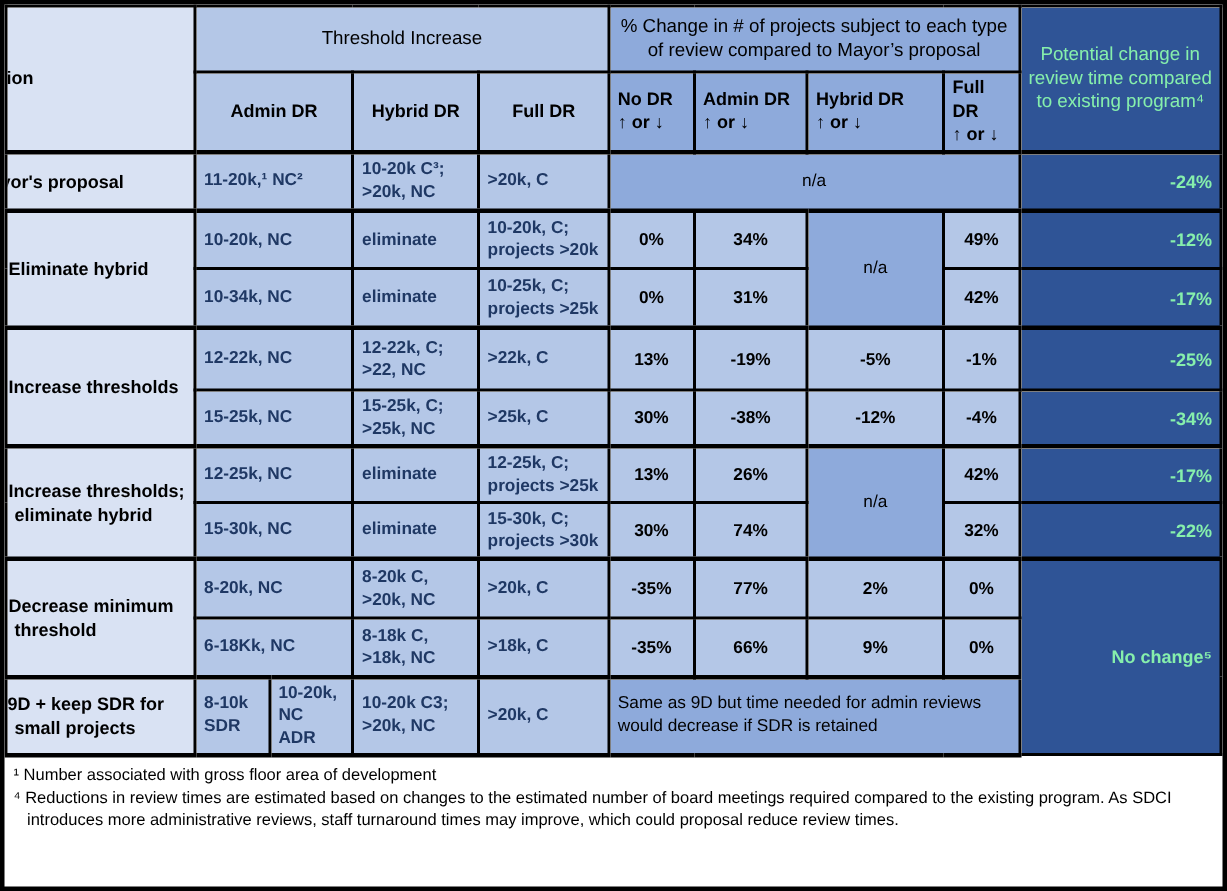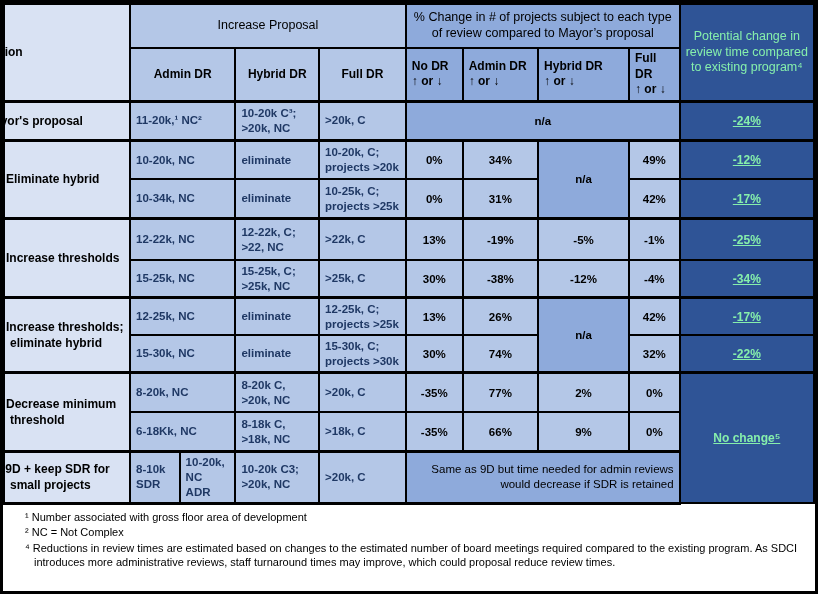--- a/index.html
+++ b/index.html
@@ -12,29 +12,29 @@
   .c-light{background:#B4C7E7;}
   .c-med{background:#8EAADB;}
   .c-dark{background:#2F5496;color:#86efac;}
   
   .hd{font-weight:normal;font-size:12.5px;text-align:center;line-height:1.25;}
   .subhd{font-weight:bold;font-size:12px;text-align:center;}
   .subhd2{font-weight:bold;font-size:12px;text-align:left;line-height:1.3;padding-left:4px;}
   .optlbl{font-weight:bold;font-size:12px;text-align:left;line-height:1.35;padding-left:30px;text-indent:-26px;}
   .thv{color:#1F3864;font-weight:bold;font-size:11.5px;text-align:left;line-height:1.3;}
   .pct{color:#000;font-weight:bold;font-size:11.5px;text-align:center;}
-  .na{color:#000;font-weight:bold;font-size:11.5px;text-align:center;}
-  .note{color:#000;font-weight:normal;font-size:11.5px;text-align:right;line-height:1.3;}
-  .rev{font-weight:bold;font-size:12px;text-align:center;text-decoration:underline;}
+  .na{color:#000;font-weight:normal;font-size:11.5px;text-align:center;}
+  .note{color:#000;font-weight:normal;font-size:11.5px;text-align:left;line-height:1.3;}
+  .rev{font-weight:bold;font-size:12px;text-align:right;}
   
   tr.grp td{border-top:3px solid #000;}
   tr.last td{border-bottom:3px solid #000;}
   
   .footnotes{padding:5px 8px 4px 6px;font-size:11px;line-height:1.32;}
-  .fn{padding-left:9px;text-indent:-9px;margin:0 0 1px 16px;}
+  .fn{padding-left:9px;text-indent:-9px;margin:0 0 1px 0;}
 </style>
 </head>
 <body>
 
 <div class="page">
 
   <table class="dr">
     <colgroup>
       <col style="width:122px">
         <col style="width:48px">
@@ -44,21 +44,21 @@
         <col style="width:55px">
       <col style="width:73px">
         <col style="width:88px">
         <col style="width:49px">
       <col style="width:130px">
     </colgroup>
 
     <tbody>
         <tr style="height:44px">
       <td rowspan="2" class="c-pale optlbl">Option</td>
-      <td colspan="4" class="c-light hd">Increase Proposal</td>
+      <td colspan="4" class="c-light hd">Threshold Increase</td>
       <td colspan="4" class="c-med hd">% Change in # of projects subject to each type of review compared to Mayor’s proposal</td>
       <td rowspan="2" class="c-dark hd">Potential change in review time compared to existing program⁴</td>
     </tr>
 
     <tr style="height:38px">
       <td colspan="2" class="c-light subhd">Admin DR</td>
       <td class="c-light subhd">Hybrid DR</td>
       <td class="c-light subhd">Full DR</td>
       <td class="c-med subhd2">
         <span style="display:block">No DR</span>
@@ -178,18 +178,17 @@
       <td class="c-light thv">10-20k, NC ADR</td>
       <td class="c-light thv">10-20k C3; &gt;20k, NC</td>
       <td class="c-light thv">&gt;20k, C</td>
       <td colspan="4" class="c-med note">Same as 9D but time needed for admin reviews would decrease if SDR is retained</td>
     </tr>
   </tbody>
     </table>
 
   <div class="footnotes">
     <p class="fn">¹ Number associated with gross floor area of development</p>
-    <p class="fn">² NC = Not Complex</p>
     <p class="fn">⁴ Reductions in review times are estimated based on changes to the estimated number of board meetings required compared to the existing program. As SDCI introduces more administrative reviews, staff turnaround times may improve, which could proposal reduce review times.</p>
 
   </div>
 
 </div>
 
 </body></html>

